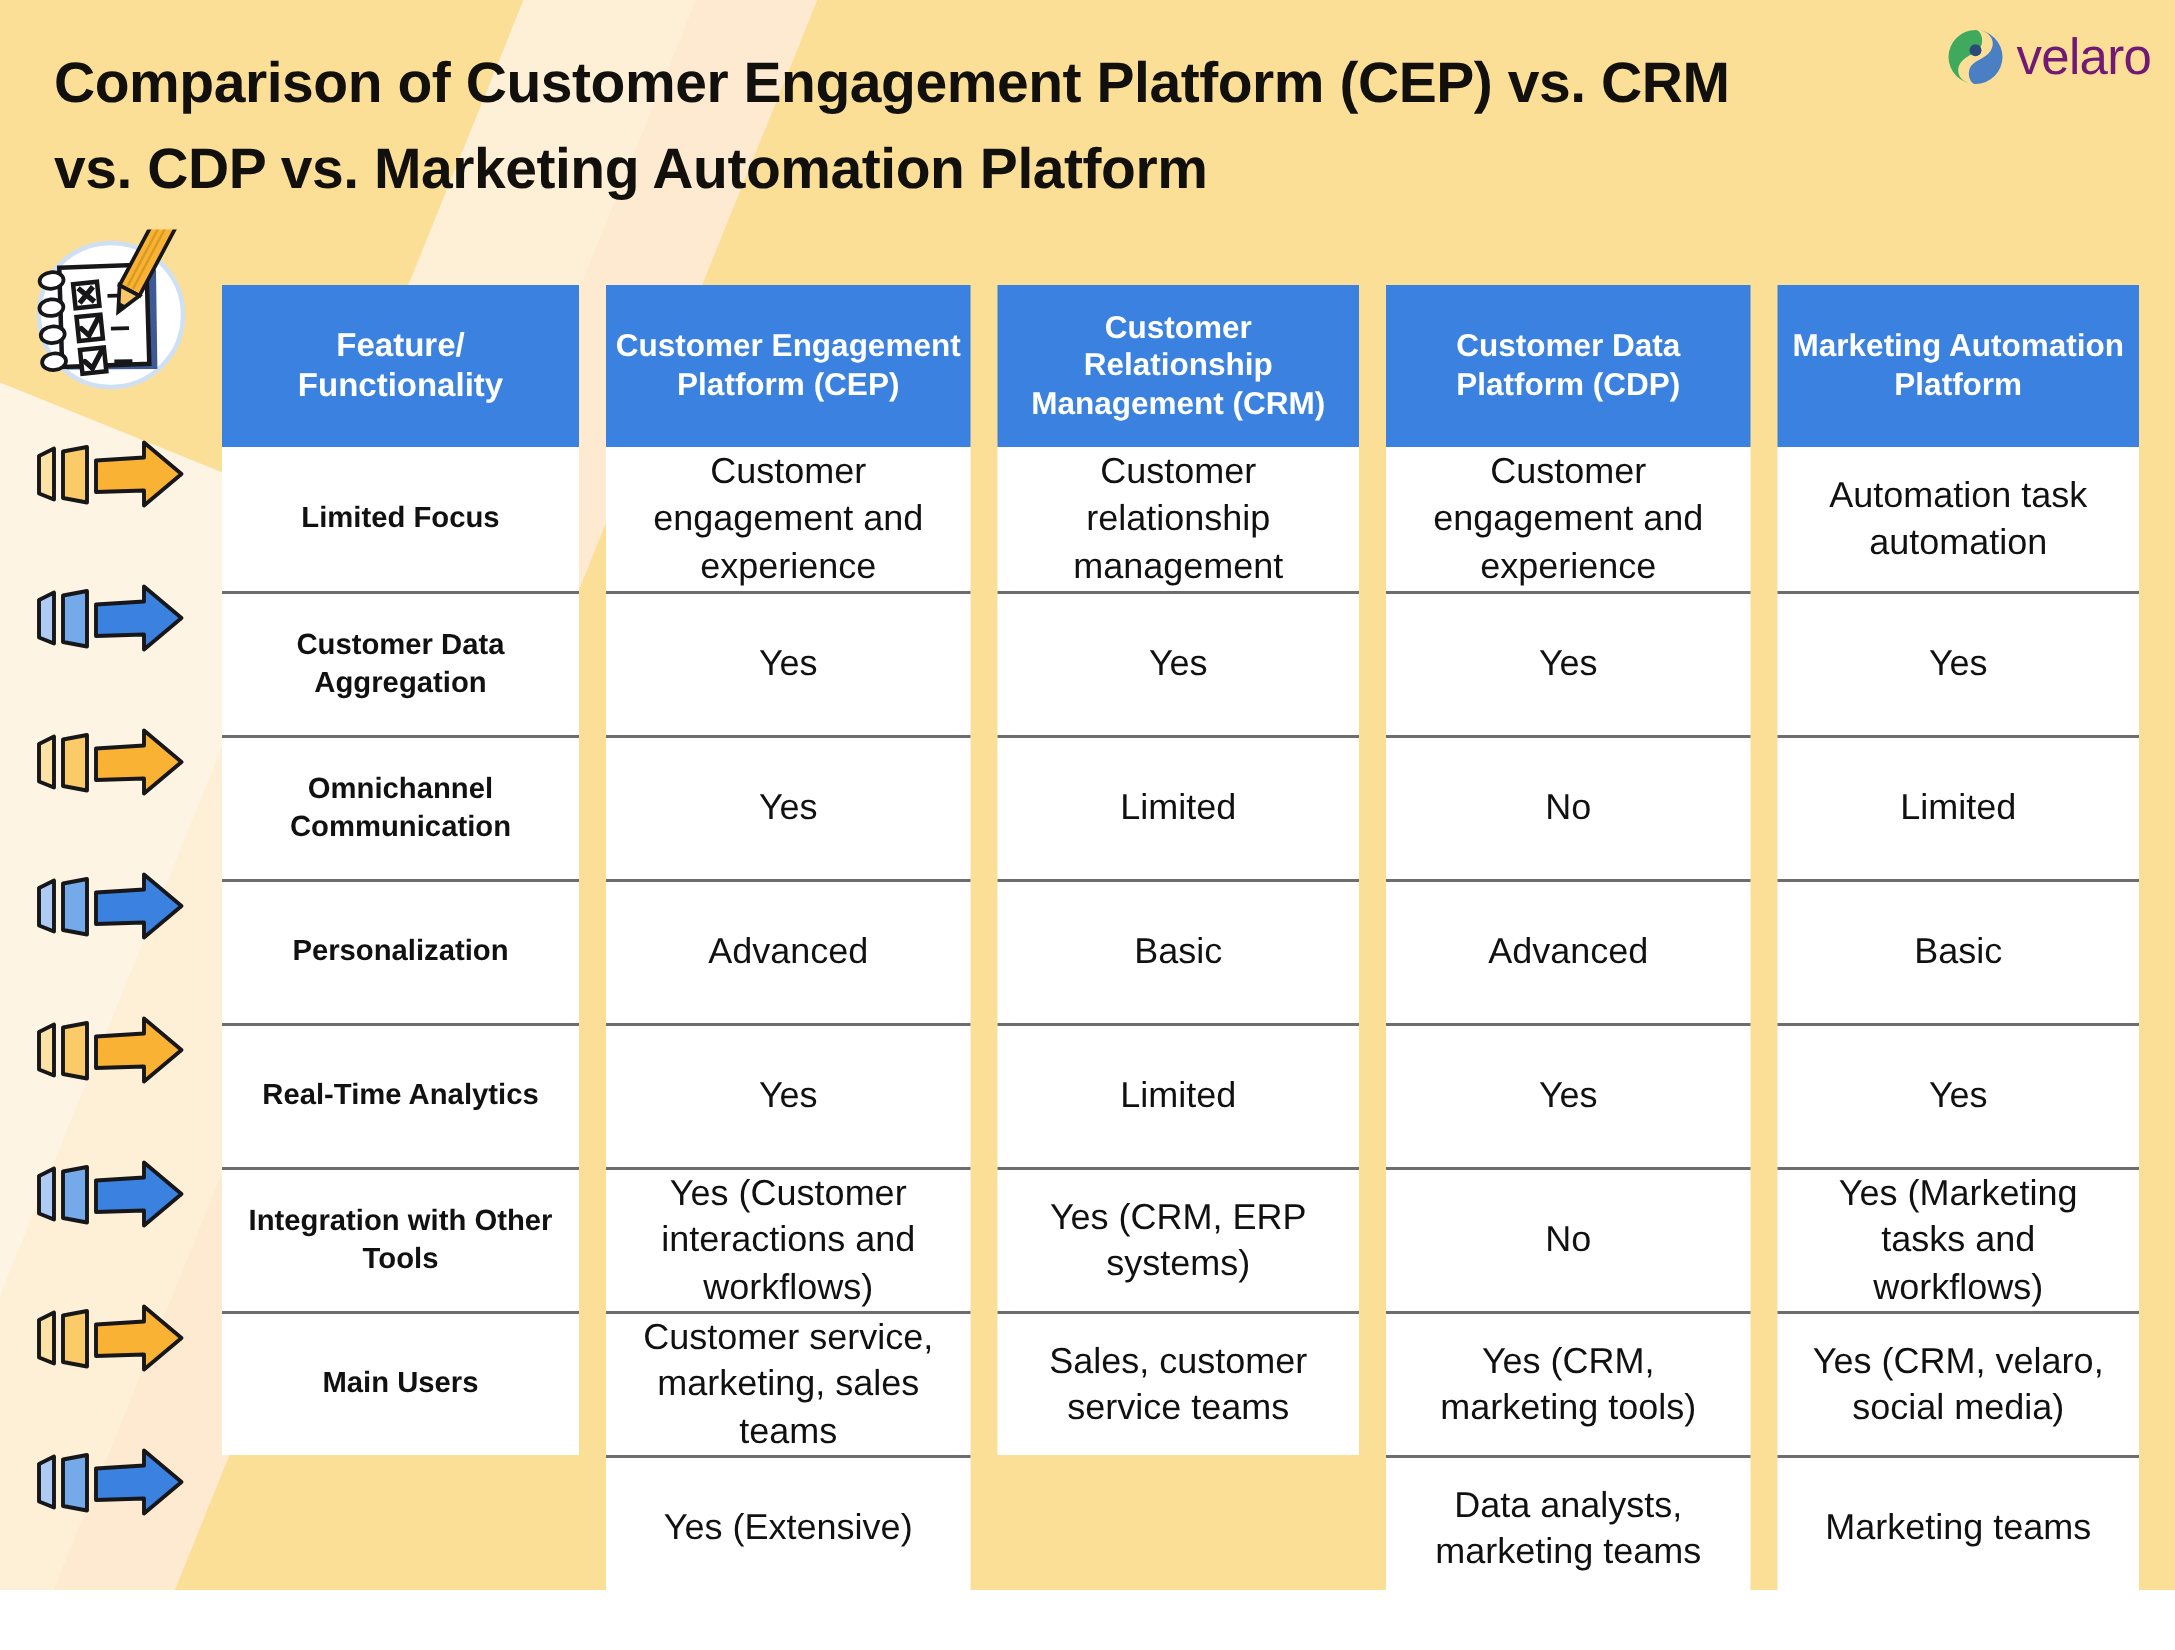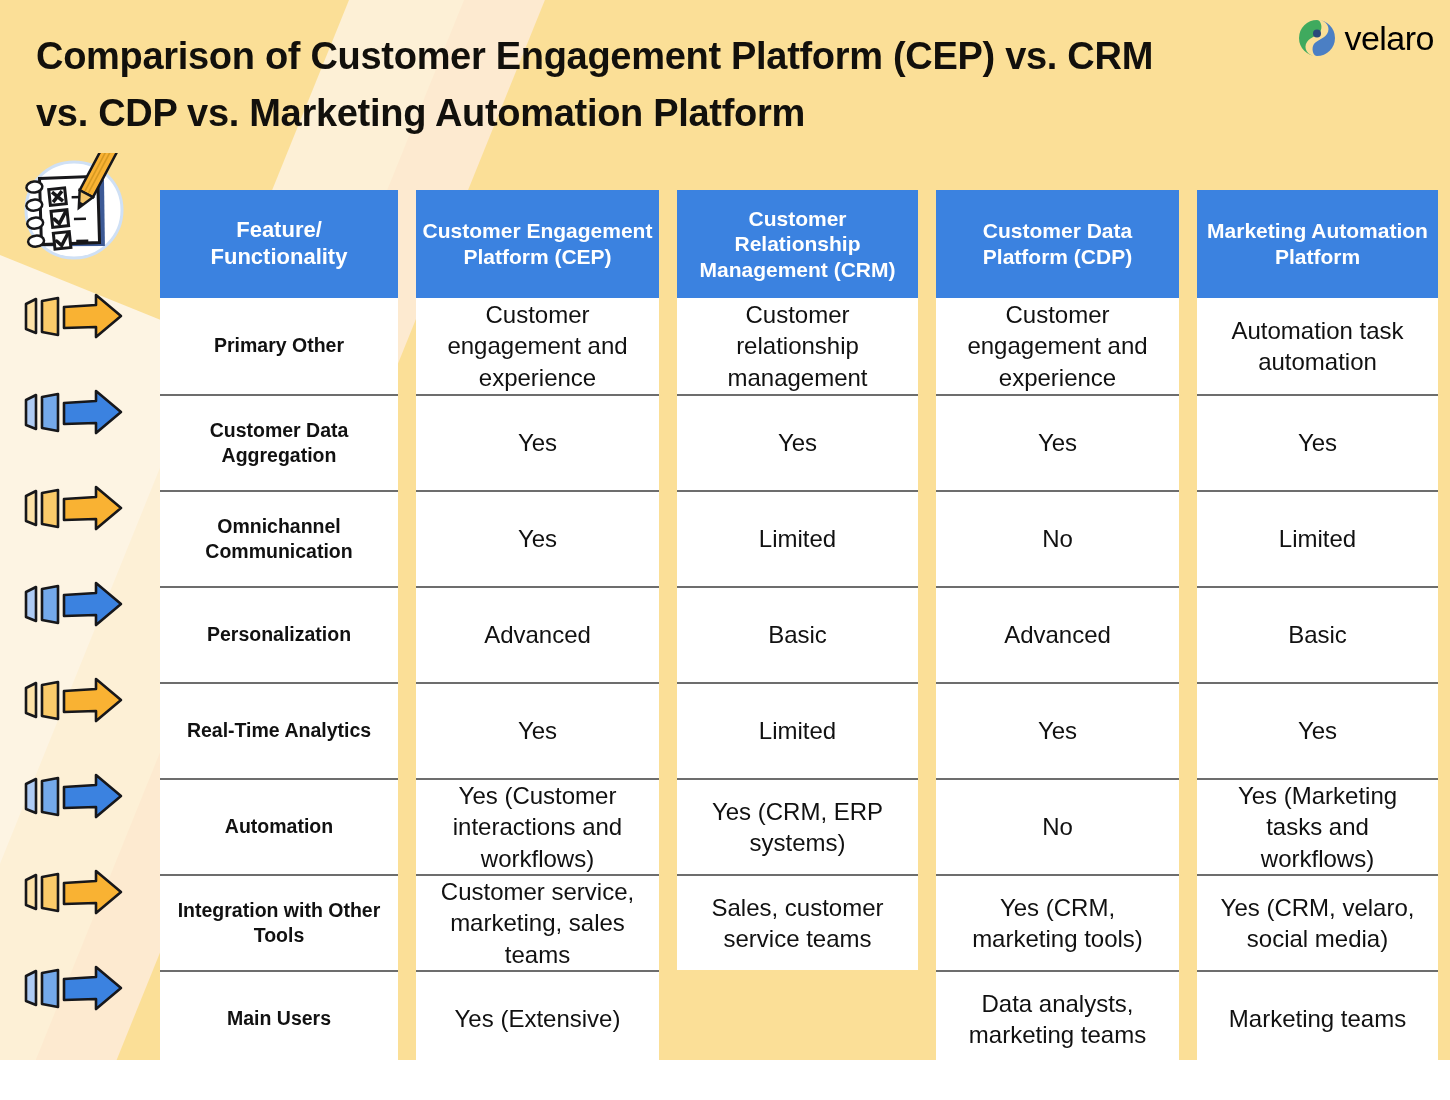--- a/index.html
+++ b/index.html
@@ -48,21 +48,21 @@
   .logo {
     position: absolute;
     right: 16px;
     top: 18px;
     display: flex;
     align-items: center;
     gap: 7px;
   }
   .logo-text {
     font-size: 34px;
-    color: #000000;
+    color: #701a75;
     letter-spacing: -0.5px;
     font-weight: 400;
   }
 
   
   .table-wrap {
     position: absolute;
     left: 0;
     top: 150px;
     width: 1450px;
@@ -83,21 +83,21 @@
   }
 
   .arrow-cell {
     display: flex;
     align-items: center;
     justify-content: center;
   }
 
   .grid {
     position: absolute;
-    left: 160px;
+    left: 148px;
     top: 40px;
     width: 1290px;
     display: grid;
     grid-template-columns: 238px 18px 243px 18px 241px 18px 243px 18px 241px;
   }
 
   .col { display: flex; flex-direction: column; }
   .spacer { }
 
   .head {
@@ -249,26 +249,25 @@
   <path d="M20 11 L36 8 L36 45 L20 42 Z" fill="#74a9ea" stroke="#17171a" stroke-width="2.6" stroke-linejoin="round"></path>
   <path d="M42 17 L74 15 L74 5 L99 26 L74 47 L74 37 L42 38 Z" fill="#3b82e0" stroke="#17171a" stroke-width="2.6" stroke-linejoin="round"></path>
 </svg>
         </div>
     </div>
 
     <div class="grid">
 
       <div class="col col-feature">
         <div class="head">Feature/ Functionality</div>
-        <div class="cell first-cell">Primary Other</div>
+        <div class="cell first-cell">Limited Focus</div>
         <div class="cell">Customer Data Aggregation</div>
         <div class="cell">Omnichannel Communication</div>
         <div class="cell">Personalization</div>
         <div class="cell">Real-Time Analytics</div>
-        <div class="cell">Automation</div>
         <div class="cell">Integration with Other Tools</div>
         <div class="cell">Main Users</div>
       </div>
 
       <div class="spacer"></div>
 
       <div class="col col-cep">
         <div class="head">Customer Engagement Platform (CEP)</div>
         <div class="cell first-cell">Customer engagement and experience</div>
         <div class="cell">Yes</div>

